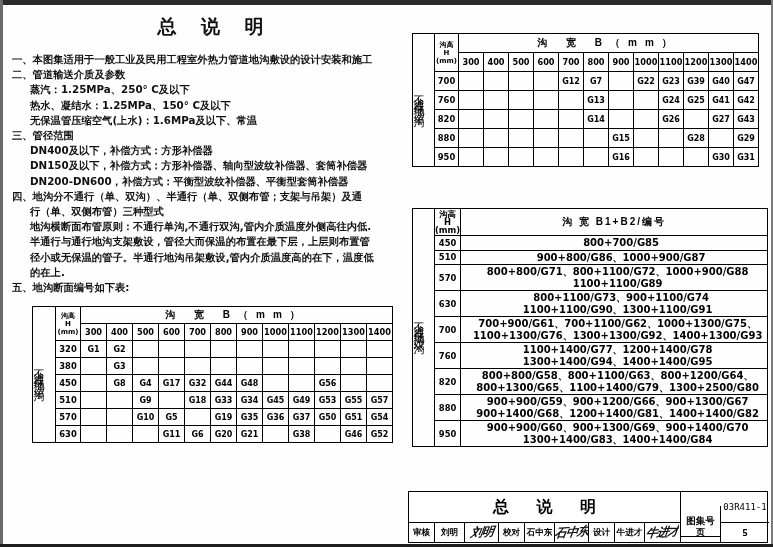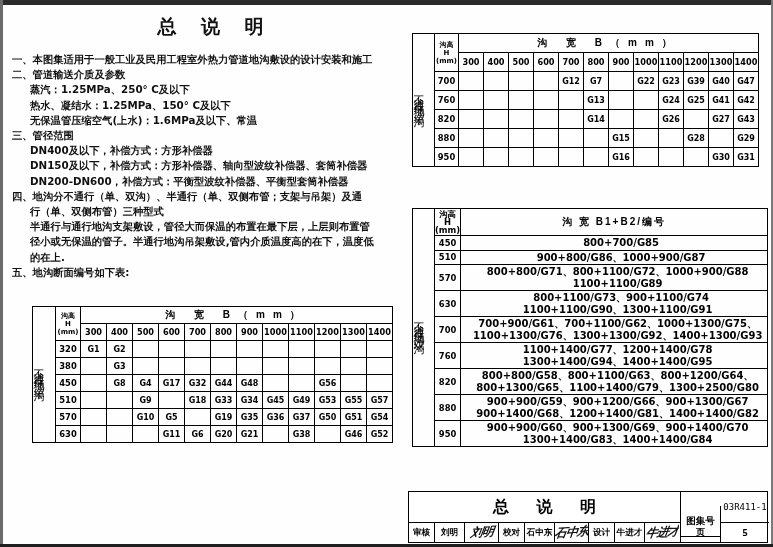--- a/index.html
+++ b/index.html
@@ -233,20 +233,21 @@
     <div class="note-line note-l1">二、管道输送介质及参数</div>
     <div class="note-line note-l2">蒸汽：1.25MPa、250° C及以下</div>
     <div class="note-line note-l2">热水、凝结水：1.25MPa、150° C及以下</div>
     <div class="note-line note-l2">无保温管压缩空气(上水)：1.6MPa及以下、常温</div>
     <div class="note-line note-l1">三、管径范围</div>
     <div class="note-line note-l2">DN400及以下，补偿方式：方形补偿器</div>
     <div class="note-line note-l2">DN150及以下，补偿方式：方形补偿器、轴向型波纹补偿器、套筒补偿器</div>
     <div class="note-line note-l2">DN200-DN600，补偿方式：平衡型波纹补偿器、平衡型套筒补偿器</div>
     <div class="note-line note-l1">四、地沟分不通行（单、双沟）、半通行（单、双侧布管；支架与吊架）及通</div>
     <div class="note-line note-l3">行（单、双侧布管）三种型式</div>
+    <div class="note-line note-l2">地沟横断面布管原则：不通行单沟,不通行双沟,管内介质温度外侧高往内低.</div>
     <div class="note-line note-l2">半通行与通行地沟支架敷设，管径大而保温的布置在最下层，上层则布置管</div>
     <div class="note-line note-l3">径小或无保温的管子。半通行地沟吊架敷设,管内介质温度高的在下，温度低</div>
     <div class="note-line note-l3">的在上.</div>
     <div class="note-line note-l1">五、地沟断面编号如下表:</div>
   </div>
 
 <table class="gt" id="table-single-left">
   <tbody>
       <tr>
         <td class="vcell" rowspan="8">

